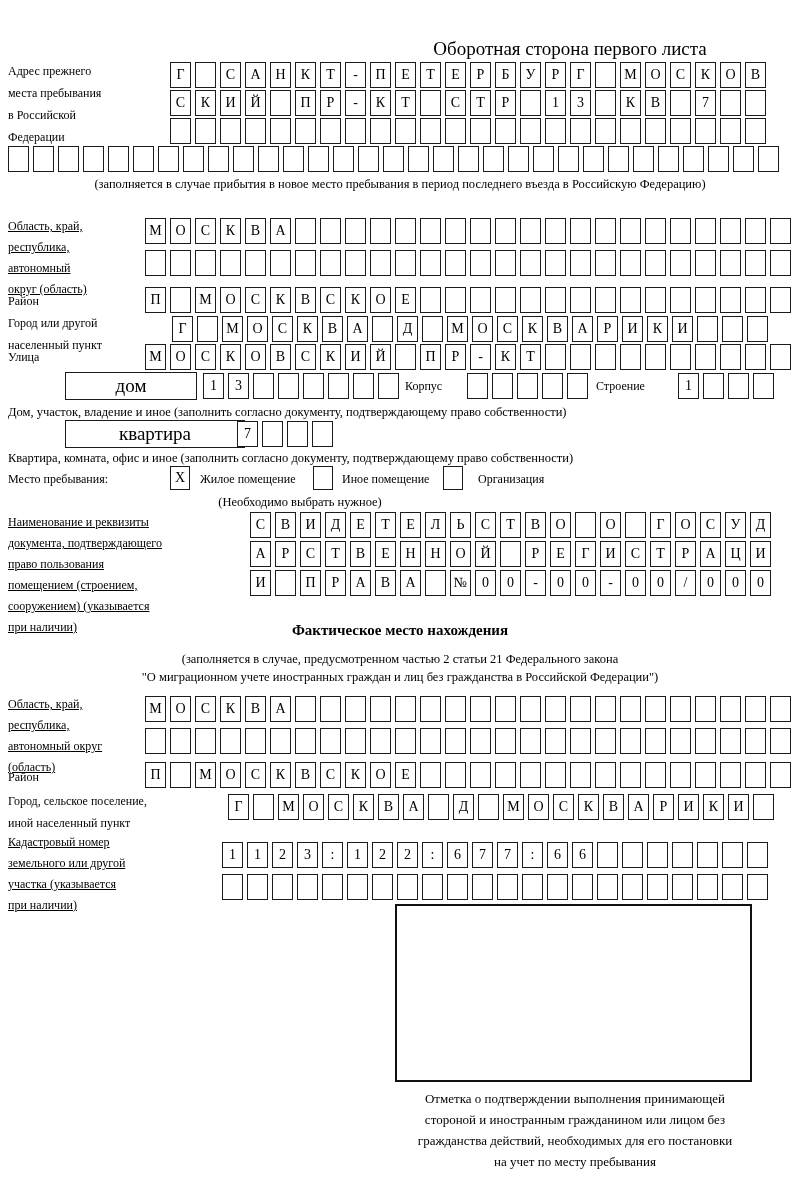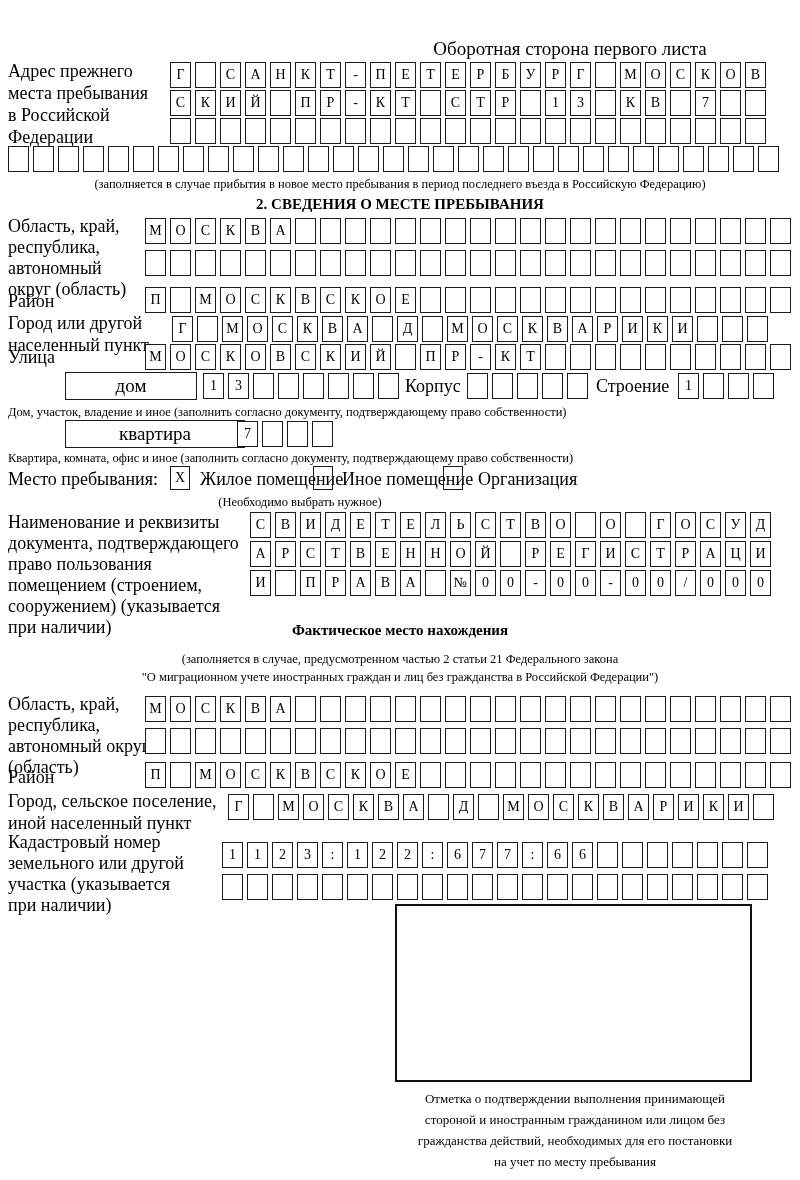--- a/index.html
+++ b/index.html
@@ -12,22 +12,22 @@
     flex:0 0 auto;width:21px;height:26px;box-sizing:border-box;
     border:1.6px solid #1b1b1b;background:#fff;
     display:flex;align-items:center;justify-content:center;
     font-size:14px;line-height:1;
   }
   .checkbox{
     position:absolute;width:20px;height:24px;box-sizing:border-box;
     border:1.6px solid #1b1b1b;display:flex;align-items:center;justify-content:center;
     font-size:14px;
   }
-  .lbl{position:absolute;font-size:18px;line-height:22px;white-space:nowrap;}
-  .lbl.tight{line-height:21px;}
+  .lbl{position:absolute;font-size:12px;line-height:22px;white-space:nowrap;}
+  .lbl.tight{line-height:21px;text-decoration:underline;}
   .fieldbox{
     position:absolute;box-sizing:border-box;border:1.6px solid #1b1b1b;
     display:flex;align-items:center;justify-content:center;font-size:19px;
   }
   .caption{position:absolute;font-size:12.5px;line-height:17px;}
   .center{left:0;width:800px;text-align:center;}
   .heading{position:absolute;font-weight:bold;font-size:15px;}
   .notecenter{position:absolute;text-align:center;font-size:12.5px;line-height:18px;}
   .bigbox{position:absolute;box-sizing:border-box;border:2px solid #111;background:#fff;}
   .stampcap{position:absolute;text-align:center;font-size:13px;line-height:21px;}
@@ -151,21 +151,20 @@
       <div class="cell"></div>
       <div class="cell"></div>
       <div class="cell"></div>
       <div class="cell"></div>
       <div class="cell"></div>
       <div class="cell"></div>
       <div class="cell"></div>
     </div>
   <div class="caption center" style="top:176px">(заполняется в случае прибытия в новое место пребывания в период последнего въезда в Российскую Федерацию)</div>
 
-  <div class="heading center" style="top:196px">2. СВЕДЕНИЯ О МЕСТЕ ПРЕБЫВАНИЯ</div>
 
   <div class="lbl tight" style="left:8px;top:216px">
       <div>Область, край,</div>
       <div>республика,</div>
       <div>автономный</div>
       <div>округ (область)</div>
     </div>
   <div class="cellrow" style="left:145px;top:218px">
       <div class="cell">М</div>
       <div class="cell">О</div>

